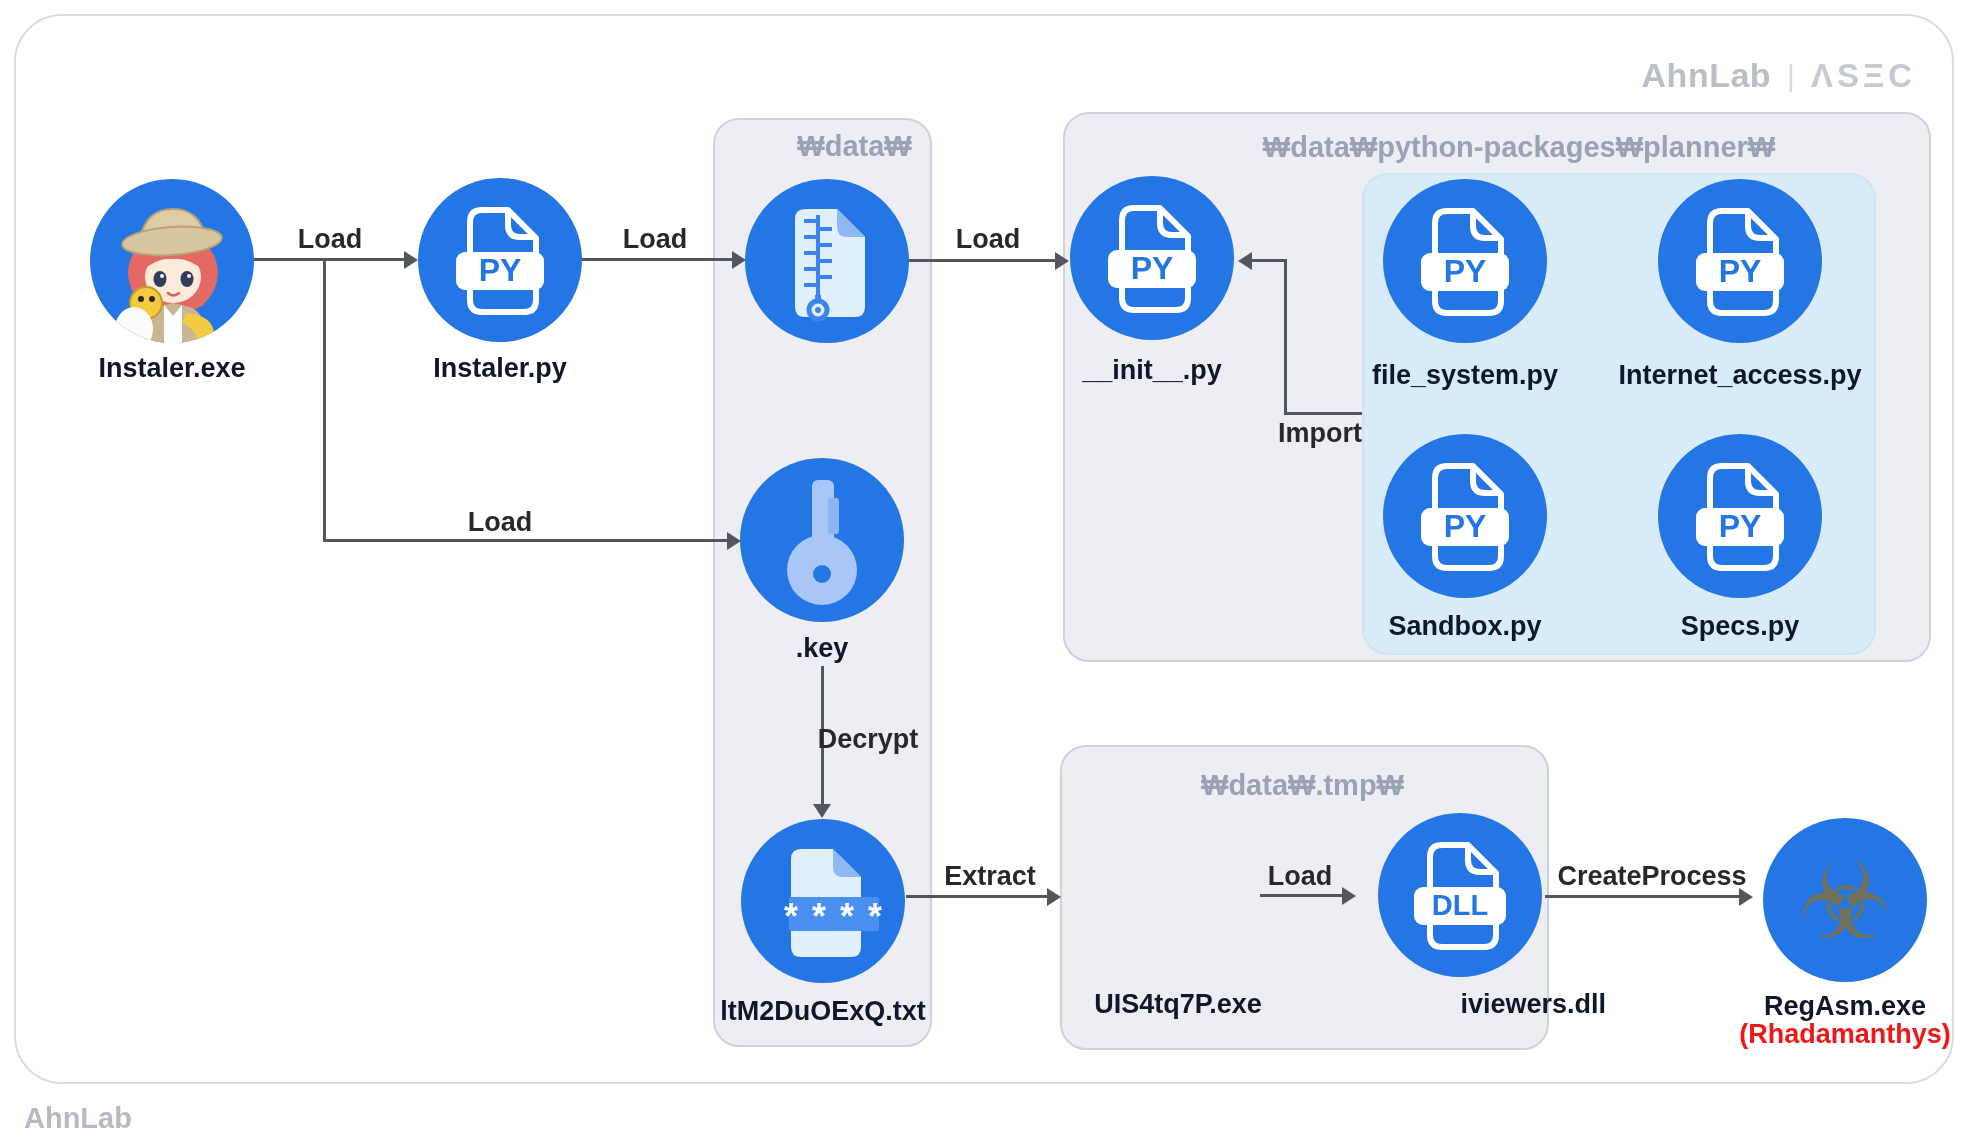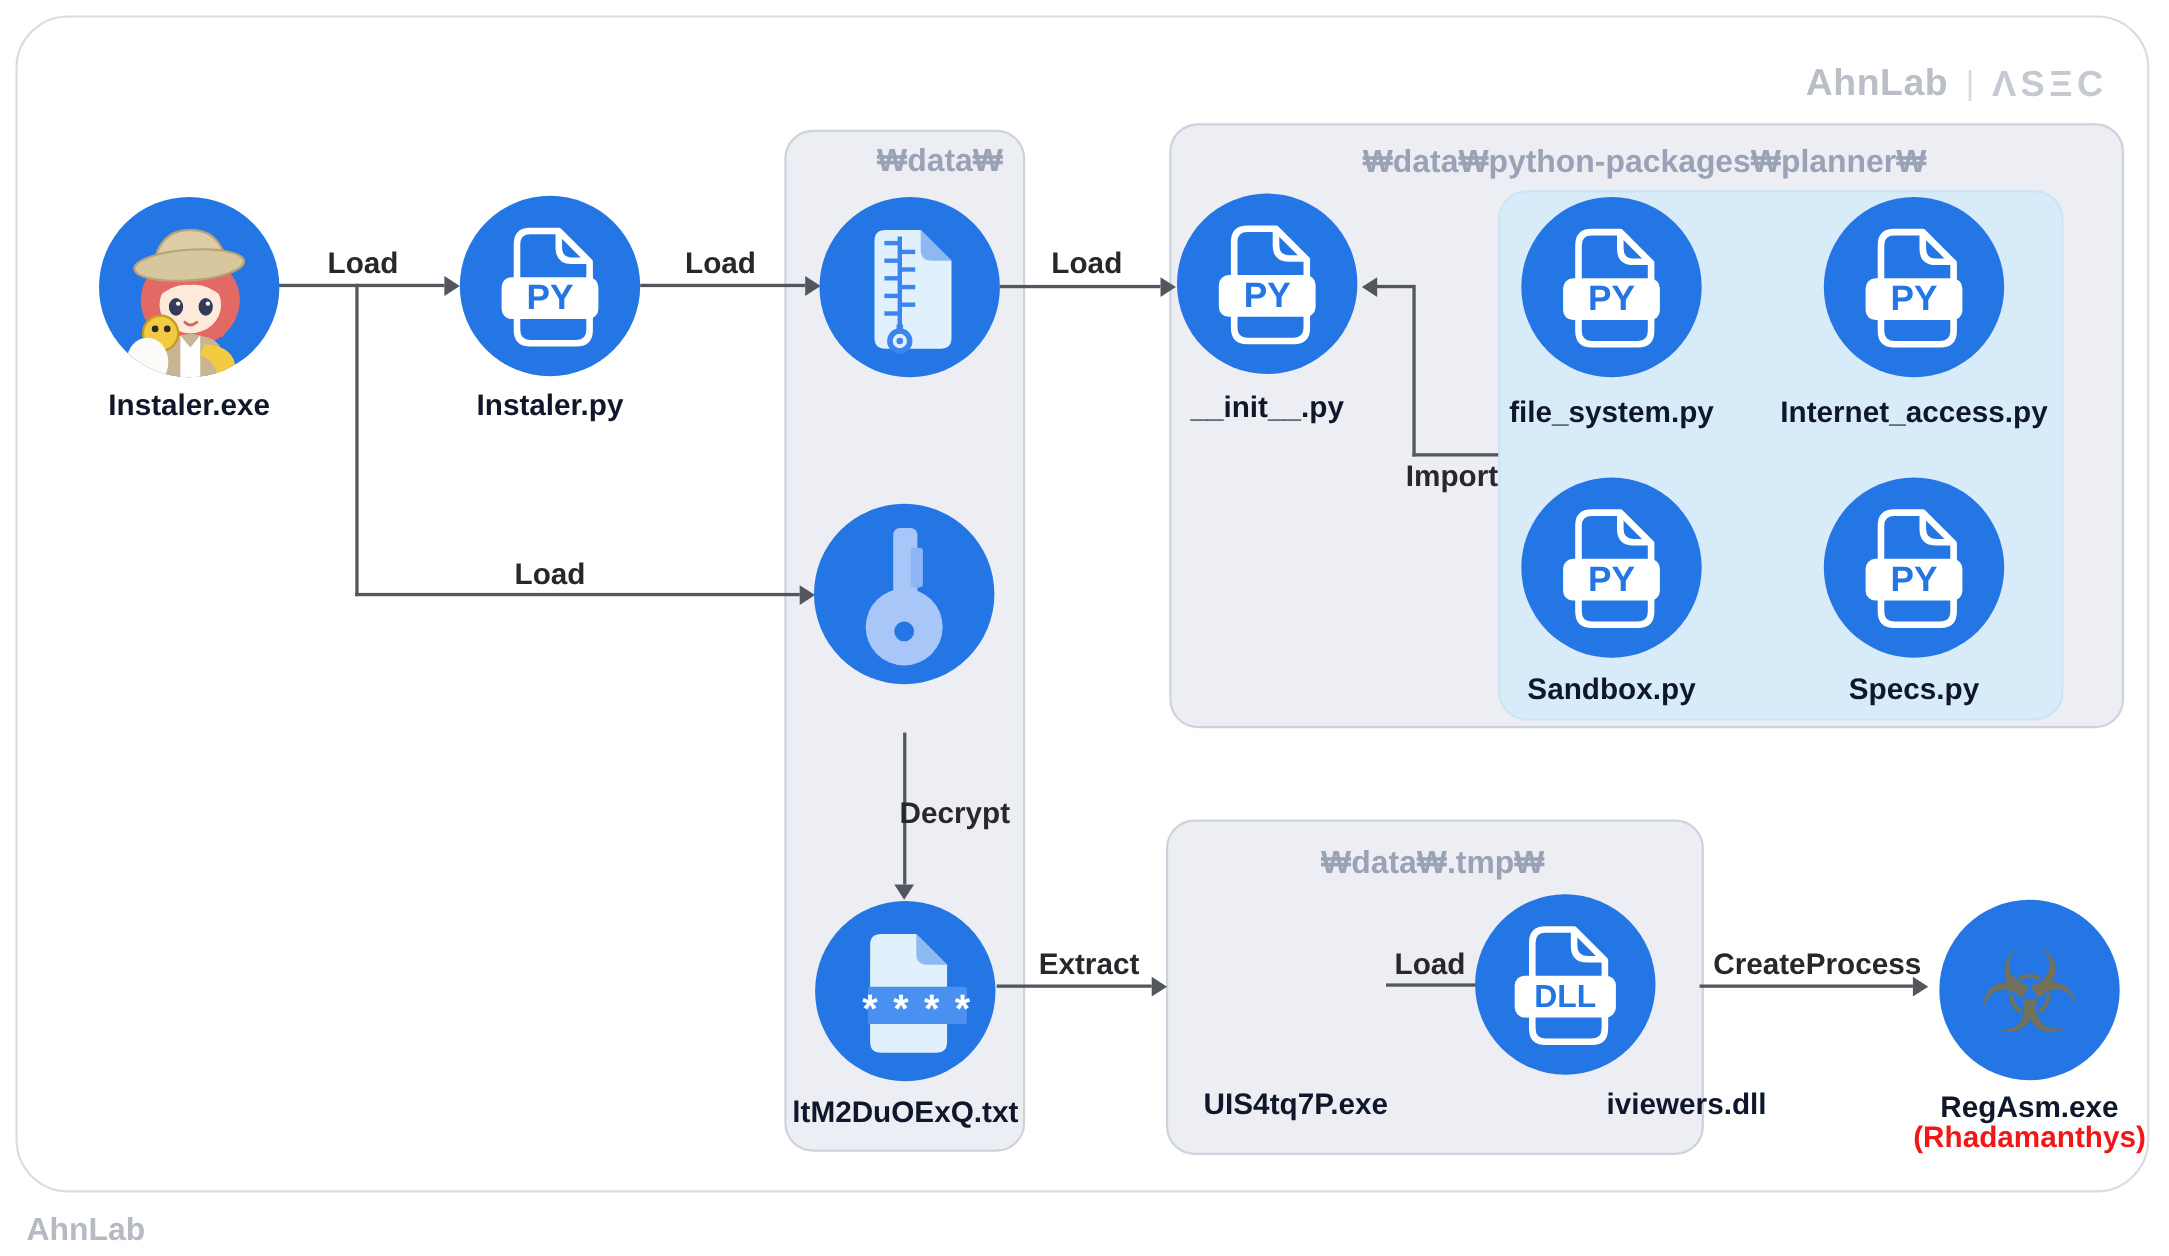--- a/index.html
+++ b/index.html
@@ -41,21 +41,21 @@
   <div class="logo">
     <span class="ahnlab">AhnLab</span>
     <span class="sep">|</span>
     <span class="asec">ΛSΞC</span>
   </div>
 
   <div class="container" style="left:713px;top:118px;width:215px;height:925px;"></div>
   <div class="ctitle" style="left:747px;top:130px;width:215px;">₩data₩</div>
 
   <div class="container" style="left:1063px;top:112px;width:864px;height:546px;"></div>
-  <div class="ctitle" style="left:1063px;top:131px;width:864px;">₩data₩python-packages₩planner₩</div>
+  <div class="ctitle" style="left:1063px;top:131px;width:864px;padding-left:24px;">₩data₩python-packages₩planner₩</div>
   <div class="container blue" style="left:1362px;top:173px;width:510px;height:478px;"></div>
 
   <div class="container" style="left:1060px;top:745px;width:485px;height:301px;"></div>
   <div class="ctitle" style="left:1060px;top:759px;width:485px;margin-top:10px;">₩data₩.tmp₩</div>
 
   <div class="hline" style="left:253px;top:258px;width:151px;"></div>
   <div class="ah-r" style="left:404px;top:251px;"></div>
   <div class="elabel" style="left:210px;top:224px;">Load</div>
 
   <div class="hline" style="left:582px;top:258px;width:150px;"></div>
@@ -199,34 +199,35 @@
   <div class="nlabel" style="left:1570px;top:611px;">Specs.py</div>
 
   <div class="node" style="left:740px;top:458px;">
     <svg viewBox="0 0 164 164">
       <rect x="72" y="22" width="22" height="74" rx="6" fill="#a8c7f8"></rect>
       <rect x="88" y="40" width="11" height="36" rx="3" fill="#8db4f4"></rect>
       <circle cx="82" cy="112" r="35" fill="#a8c7f8"></circle>
       <circle cx="82" cy="116" r="9" fill="#2376e4"></circle>
     </svg>
   </div>
+  <div class="nlabel" style="left:652px;top:633px;">.key</div>
 
   <div class="node" style="left:741px;top:819px;">
     <svg viewBox="0 0 164 164">
       <path d="M50 40 q0-10 10-10 h32 l28 28 v70 q0 10-10 10 H60 q-10 0-10-10 Z" fill="#e0f1fd"></path>
       <path d="M92 30 l28 28 h-18 q-10 0-10-10 Z" fill="#8db9f3"></path>
       <rect x="48" y="78" width="90" height="34" rx="2" fill="#4a90f0"></rect>
       <text x="93" y="110" font-size="36" font-weight="bold" fill="#ffffff" text-anchor="middle" letter-spacing="2">* * * *</text>
     </svg>
   </div>
   <div class="nlabel" style="left:653px;top:996px;">ltM2DuOExQ.txt</div>
 
   <div class="nlabel" style="left:1008px;top:989px;">UIS4tq7P.exe</div>
 
-  <div class="node" style="left:1341px;top:813px;text-align:center;">
+  <div class="node" style="left:1378px;top:813px;text-align:center;">
     <svg viewBox="0 0 164 164">
       <path d="M52 44 q0-12 12-12 h26 l28 28 v62 q0 12-12 12 H64 q-12 0-12-12 Z" fill="none" stroke="#fff" stroke-width="6" stroke-linejoin="round"></path>
       <path d="M90 33 v14 q0 12 12 12 h15" fill="none" stroke="#fff" stroke-width="6"></path>
       <rect x="36" y="74" width="92" height="38" rx="9" fill="#fff"></rect>
       <text class="badge-text" x="82" y="102" font-size="29" text-anchor="middle">DLL</text>
     </svg>
   </div>
   <div class="nlabel" style="left:1266px;top:989px;text-align:right;">iviewers.dll</div>
 
   <div class="node" style="left:1763px;top:818px;">

